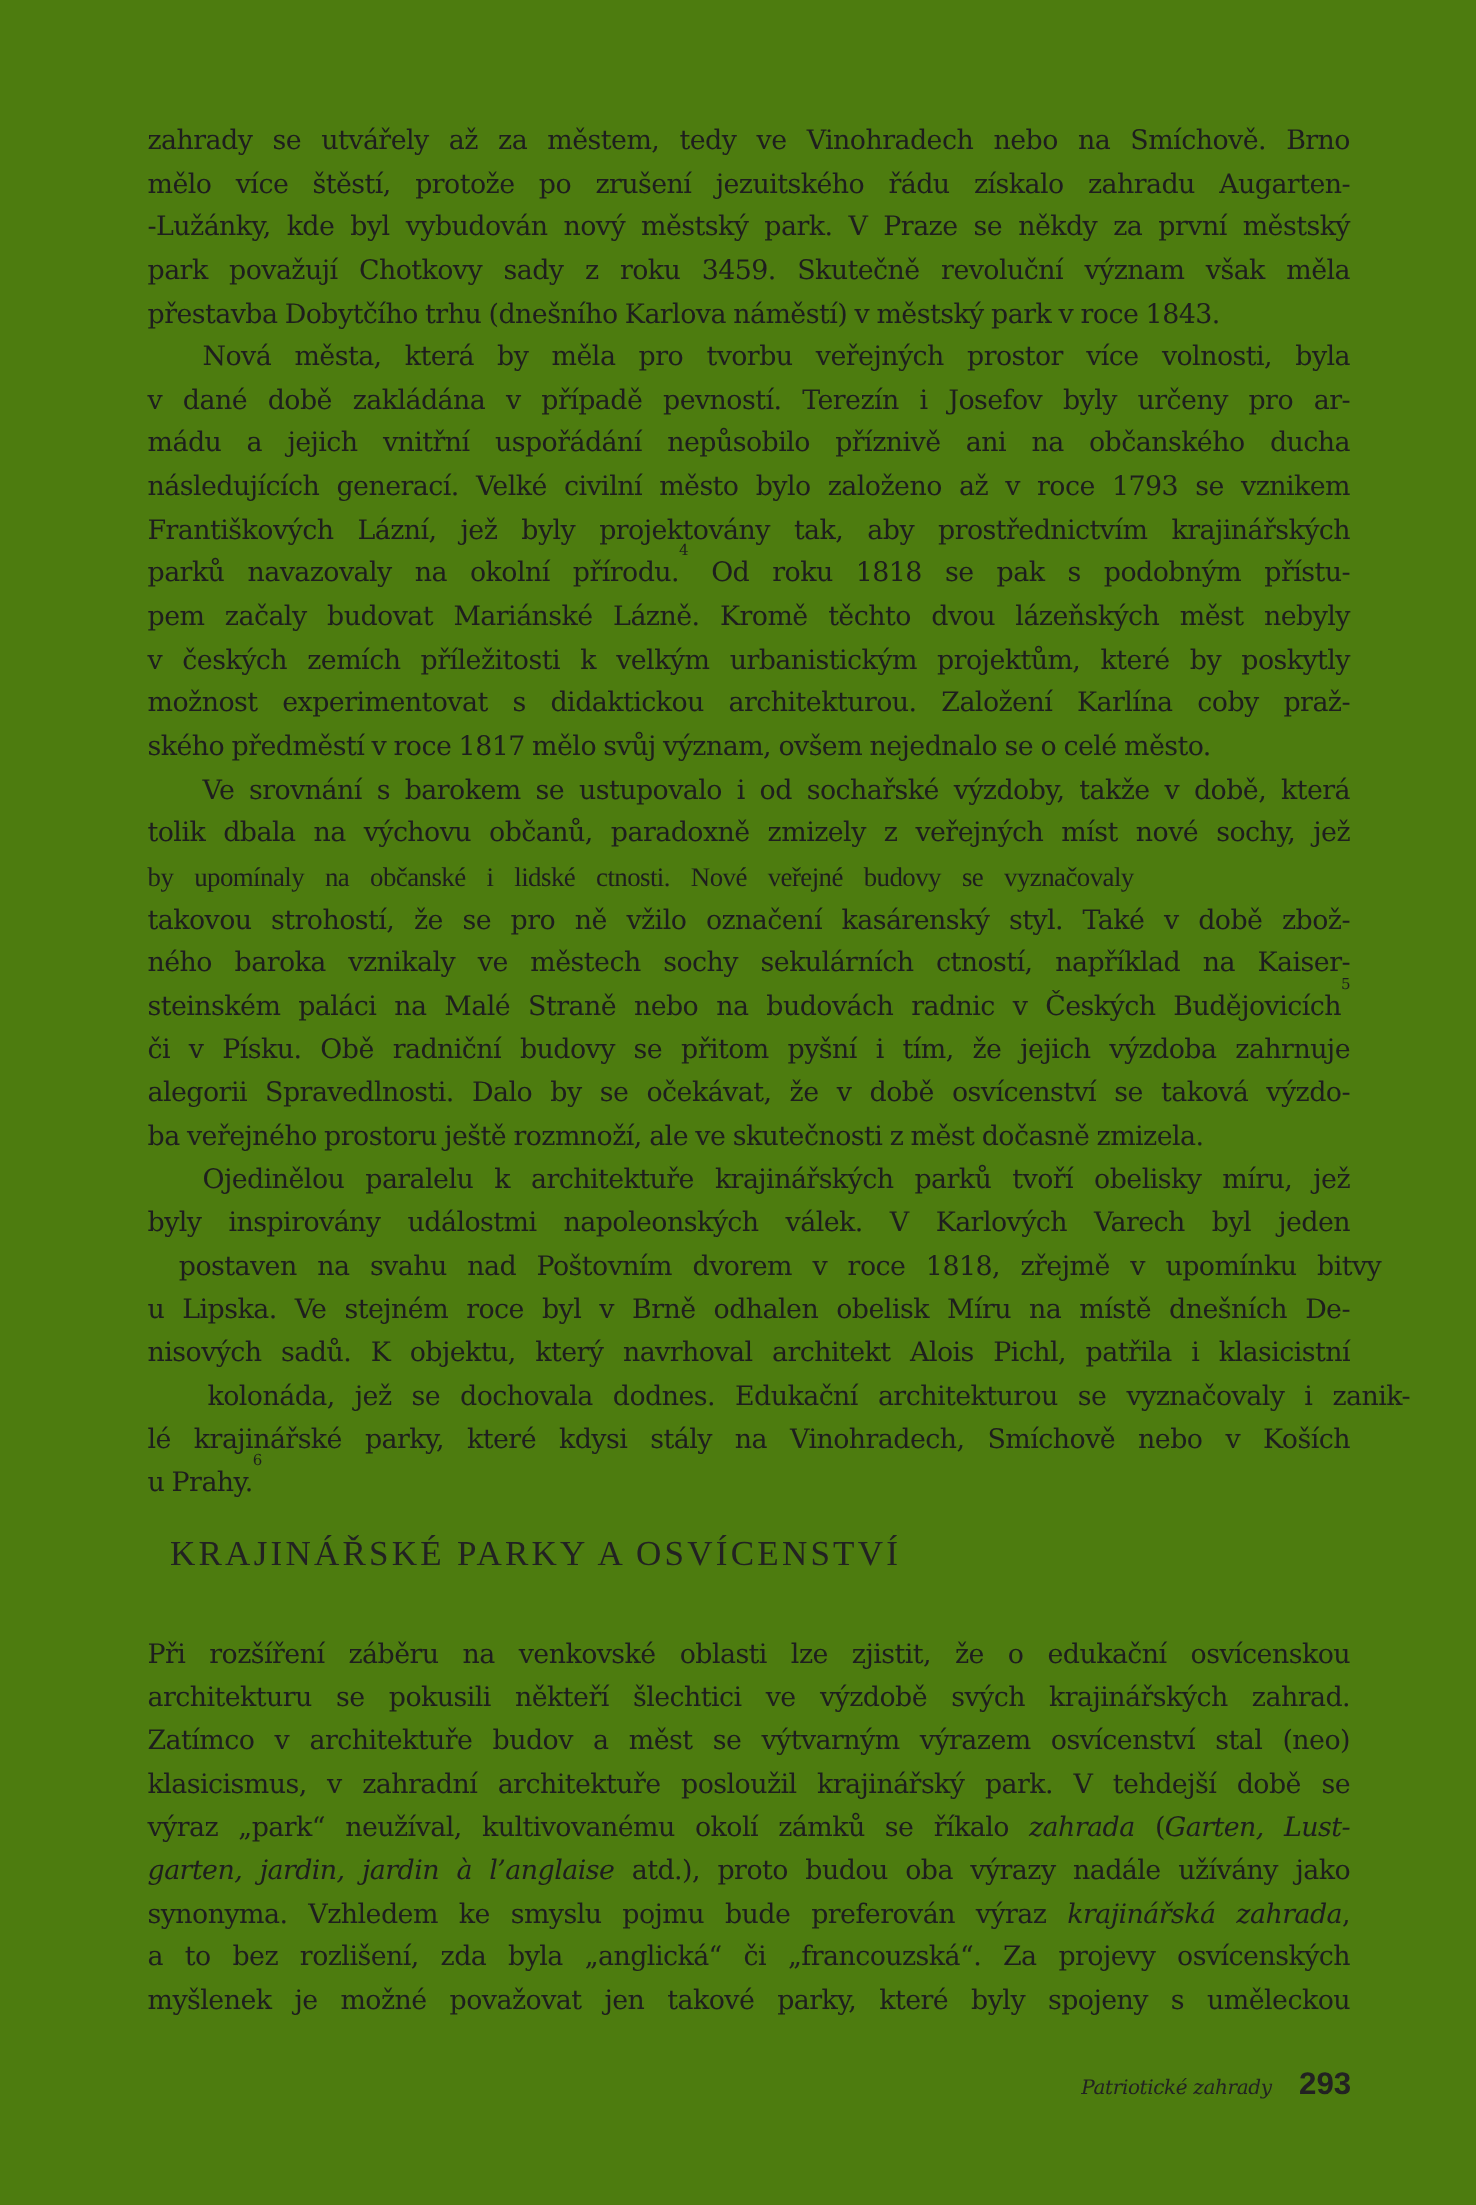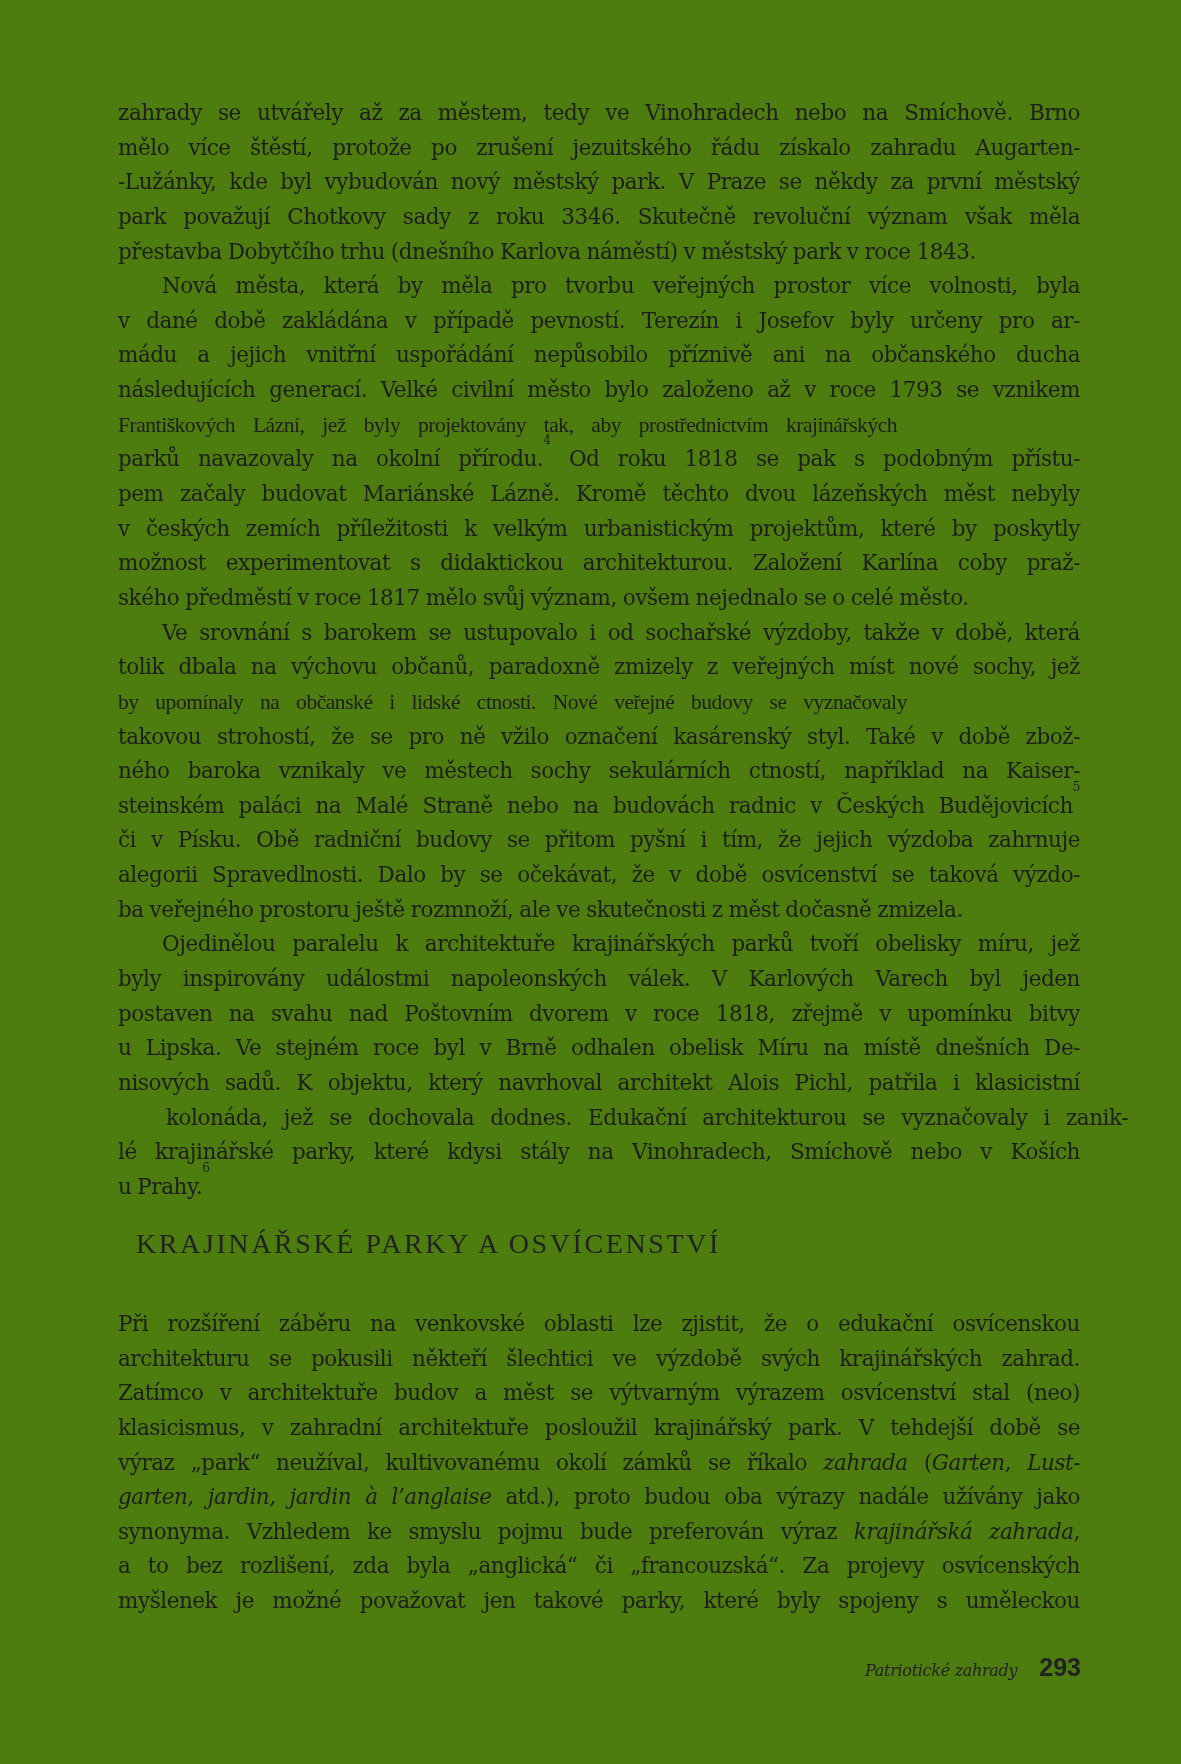--- a/index.html
+++ b/index.html
@@ -26,44 +26,44 @@
   em { font-style:italic; }
 </style>
 </head>
 <body>
 
 <div class="page">
   <div class="text-block" id="section1" style="top:96px;">
       <span class="line"><span style="display: inline-block; white-space: nowrap; word-spacing: 9.77604px;"><span>zahrady se utvářely až za městem, tedy ve Vinohradech nebo na Smíchově. Brno</span></span></span>
       <span class="line"><span style="display: inline-block; white-space: nowrap; word-spacing: 13.0766px;"><span>mělo více štěstí, protože po zrušení jezuitského řádu získalo zahradu Augarten-</span></span></span>
       <span class="line"><span style="display: inline-block; white-space: nowrap; word-spacing: 6.43389px;"><span>-Lužánky, kde byl vybudován nový městský park. V Praze se někdy za první městský</span></span></span>
-      <span class="line"><span style="display: inline-block; white-space: nowrap; word-spacing: 10.7457px;"><span>park považují Chotkovy sady z roku 3346. Skutečně revoluční význam však měla</span></span></span>
+      <span class="line"><span style="display: inline-block; white-space: nowrap; word-spacing: 10.7457px;"><span>park považují Chotkovy sady z roku 3459. Skutečně revoluční význam však měla</span></span></span>
       <span class="line last"><span style="display: inline-block; white-space: nowrap;"><span>přestavba Dobytčího trhu (dnešního Karlova náměstí) v městský park v roce 1843.</span></span></span>
       <span class="line indent"><span style="display: inline-block; white-space: nowrap; word-spacing: 12.2116px;"><span>Nová města, která by měla pro tvorbu veřejných prostor více volnosti, byla</span></span></span>
       <span class="line"><span style="display: inline-block; white-space: nowrap; word-spacing: 10.1767px;"><span>v dané době zakládána v případě pevností. Terezín i Josefov byly určeny pro ar-</span></span></span>
       <span class="line"><span style="display: inline-block; white-space: nowrap; word-spacing: 13.8938px;"><span>mádu a jejich vnitřní uspořádání nepůsobilo příznivě ani na občanského ducha</span></span></span>
       <span class="line"><span style="display: inline-block; white-space: nowrap; word-spacing: 7.36458px;"><span>následujících generací. Velké civilní město bylo založeno až v roce 1793 se vznikem</span></span></span>
-      <span class="line"><span style="display: inline-block; white-space: nowrap; word-spacing: 12.8301px; font-family: Liberation Serif, serif;"><span>Františkových Lázní, jež byly projektovány tak, aby prostřednictvím krajinářských</span></span></span>
+      <span class="line"><span style="display: inline-block; white-space: nowrap; word-spacing: 12.8301px;"><span>Františkových Lázní, jež byly projektovány tak, aby prostřednictvím krajinářských</span></span></span>
       <span class="line"><span style="display: inline-block; white-space: nowrap; word-spacing: 12.0703px;"><span>parků navazovaly na okolní přírodu.</span><sup>4</sup><span> Od roku 1818 se pak s podobným přístu-</span></span></span>
       <span class="line"><span style="display: inline-block; white-space: nowrap; word-spacing: 9.98594px;"><span>pem začaly budovat Mariánské Lázně. Kromě těchto dvou lázeňských měst nebyly</span></span></span>
       <span class="line"><span style="display: inline-block; white-space: nowrap; word-spacing: 9.8125px;"><span>v českých zemích příležitosti k velkým urbanistickým projektům, které by poskytly</span></span></span>
       <span class="line"><span style="display: inline-block; white-space: nowrap; word-spacing: 13.4414px;"><span>možnost experimentovat s didaktickou architekturou. Založení Karlína coby praž-</span></span></span>
       <span class="line last"><span style="display: inline-block; white-space: nowrap;"><span>ského předměstí v roce 1817 mělo svůj význam, ovšem nejednalo se o celé město.</span></span></span>
       <span class="line indent"><span style="display: inline-block; white-space: nowrap; word-spacing: 5.48438px;"><span>Ve srovnání s barokem se ustupovalo i od sochařské výzdoby, takže v době, která</span></span></span>
       <span class="line"><span style="display: inline-block; white-space: nowrap; word-spacing: 8.02995px;"><span>tolik dbala na výchovu občanů, paradoxně zmizely z veřejných míst nové sochy, jež</span></span></span>
       <span class="line"><span style="display: inline-block; white-space: nowrap; word-spacing: 11.7997px; font-family: Liberation Serif, serif;"><span>by upomínaly na občanské i lidské ctnosti. Nové veřejné budovy se vyznačovaly</span></span></span>
       <span class="line"><span style="display: inline-block; white-space: nowrap; word-spacing: 9.28486px;"><span>takovou strohostí, že se pro ně vžilo označení kasárenský styl. Také v době zbož-</span></span></span>
       <span class="line"><span style="display: inline-block; white-space: nowrap; word-spacing: 11.6984px;"><span>ného baroka vznikaly ve městech sochy sekulárních ctností, například na Kaiser-</span></span></span>
       <span class="line"><span style="display: inline-block; white-space: nowrap; word-spacing: 7.9446px;"><span>steinském paláci na Malé Straně nebo na budovách radnic v Českých Budějovicích</span><sup>5</sup></span></span>
       <span class="line"><span style="display: inline-block; white-space: nowrap; word-spacing: 8.67746px;"><span>či v Písku. Obě radniční budovy se přitom pyšní i tím, že jejich výzdoba zahrnuje</span></span></span>
       <span class="line"><span style="display: inline-block; white-space: nowrap; word-spacing: 8.16016px;"><span>alegorii Spravedlnosti. Dalo by se očekávat, že v době osvícenství se taková výzdo-</span></span></span>
       <span class="line last"><span style="display: inline-block; white-space: nowrap;"><span>ba veřejného prostoru ještě rozmnoží, ale ve skutečnosti z měst dočasně zmizela.</span></span></span>
       <span class="line indent"><span style="display: inline-block; white-space: nowrap; word-spacing: 10.4132px;"><span>Ojedinělou paralelu k architektuře krajinářských parků tvoří obelisky míru, jež</span></span></span>
       <span class="line"><span style="display: inline-block; white-space: nowrap; word-spacing: 15.25px;"><span>byly inspirovány událostmi napoleonských válek. V Karlových Varech byl jeden</span></span></span>
-      <span class="line"><span style="display: inline-block; white-space: nowrap; word-spacing: 10.0273px;"><span>postaven na svahu nad Poštovním dvorem v roce 1818, zřejmě v upomínku bitvy</span></span></span>
+      <span class="line"><span style="display: inline-block; white-space: nowrap; word-spacing: 10.0273px; margin-left: 25px;"><span>postaven na svahu nad Poštovním dvorem v roce 1818, zřejmě v upomínku bitvy</span></span></span>
       <span class="line"><span style="display: inline-block; white-space: nowrap; word-spacing: 8.06473px;"><span>u Lipska. Ve stejném roce byl v Brně odhalen obelisk Míru na místě dnešních De-</span></span></span>
       <span class="line"><span style="display: inline-block; white-space: nowrap; word-spacing: 9.21023px;"><span>nisových sadů. K objektu, který navrhoval architekt Alois Pichl, patřila i klasicistní</span></span></span>
       <span class="line"><span style="display: inline-block; white-space: nowrap; word-spacing: 9.625px; margin-left: 48px;"><span>kolonáda, jež se dochovala dodnes. Edukační architekturou se vyznačovaly i zanik-</span></span></span>
       <span class="line"><span style="display: inline-block; white-space: nowrap; word-spacing: 12.0156px;"><span>lé krajinářské parky, které kdysi stály na Vinohradech, Smíchově nebo v Koších</span></span></span>
       <span class="line last"><span style="display: inline-block; white-space: nowrap;"><span>u Prahy.</span><sup>6</sup></span></span>
     </div>
 
   <h2 class="heading">KRAJINÁŘSKÉ PARKY A OSVÍCENSTVÍ</h2>
 
   <div class="text-block" id="section2" style="top:1307px;">

